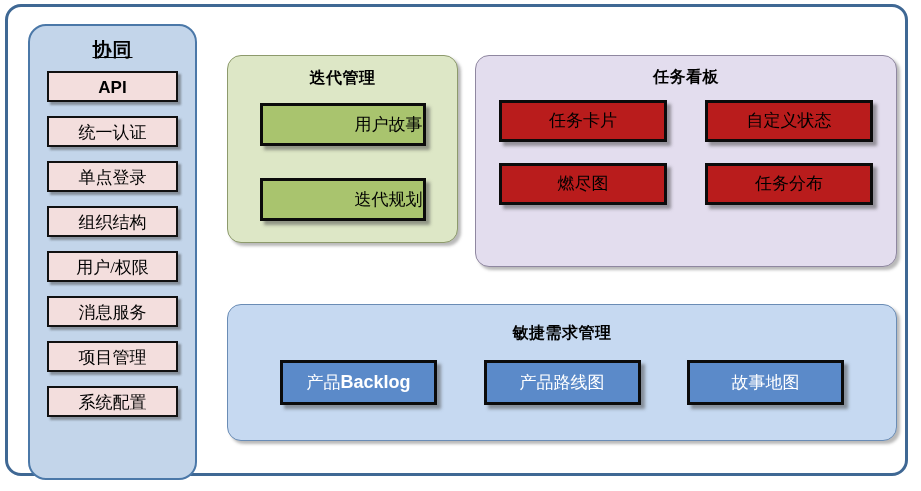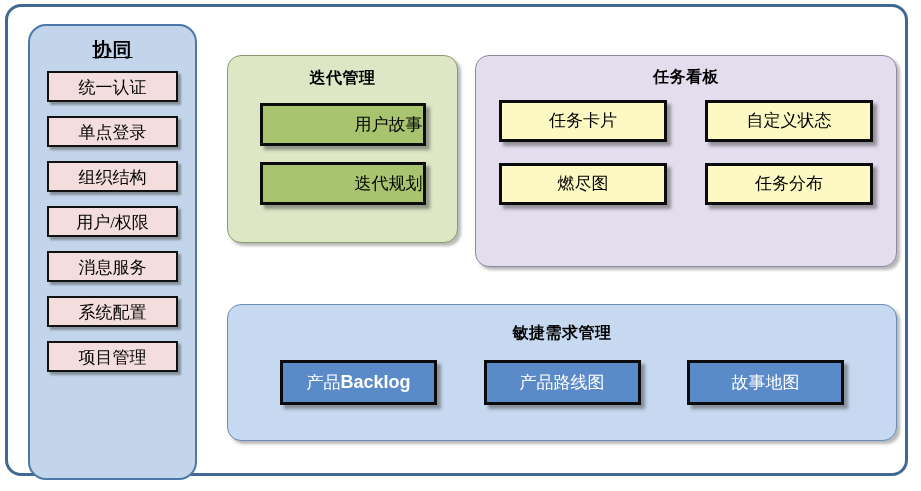--- a/index.html
+++ b/index.html
@@ -105,21 +105,21 @@
     background: #a9c46e;
     border: 3px solid #0b0b0b;
     box-sizing: border-box;
     line-height: 37px;
     text-align: right;
     font-size: 17px;
     color: #000;
     box-shadow: 4px 4px 3px rgba(70,70,70,0.5);
   }
   #box-user-story { margin-top: 14px; }
-  #box-iteration-plan { margin-top: 16px; }
+  #box-iteration-plan { margin-top: 32px; }
 
   
   #panel-taskboard {
     left: 467px;
     top: 48px;
     width: 422px;
     height: 212px;
     background: #e3ddee;
     border: 1.5px solid #8f87a0;
   }
@@ -128,21 +128,21 @@
     margin-top: 12px;
     padding: 0 23px;
     display: flex;
     flex-wrap: wrap;
     justify-content: space-between;
     row-gap: 21px;
   }
   .box-purple {
     width: 168px;
     height: 42px;
-    background: #fef9c3;
+    background: #b91c1c;
     border: 3px solid #0b0b0b;
     box-sizing: border-box;
     line-height: 36px;
     text-align: center;
     font-size: 17px;
     color: #000;
     box-shadow: 4px 4px 3px rgba(70,70,70,0.5);
   }
 
   
@@ -181,40 +181,43 @@
 </style>
 </head>
 <body>
 
 <div id="outer-frame">
 
   <div id="sidebar">
     <div id="sidebar-title">协同</div>
 
     <div id="sidebar-list">
+      <div class="side-item sans">
+        <span>API</span>
+      </div>
       <div class="side-item">
         <span>统一认证</span>
       </div>
       <div class="side-item">
         <span>单点登录</span>
       </div>
       <div class="side-item">
         <span>组织结构</span>
       </div>
       <div class="side-item">
         <span>用户/权限</span>
       </div>
       <div class="side-item">
         <span>消息服务</span>
       </div>
       <div class="side-item">
+        <span>项目管理</span>
+      </div>
+      <div class="side-item">
         <span>系统配置</span>
-      </div>
-      <div class="side-item">
-        <span>项目管理</span>
       </div>
     </div>
   </div>
 
   <div class="panel" id="panel-iteration">
     <div class="panel-title">迭代管理</div>
     <div class="box-green" id="box-user-story">
       <span>用户故事</span>
     </div>
     <div class="box-green" id="box-iteration-plan">

